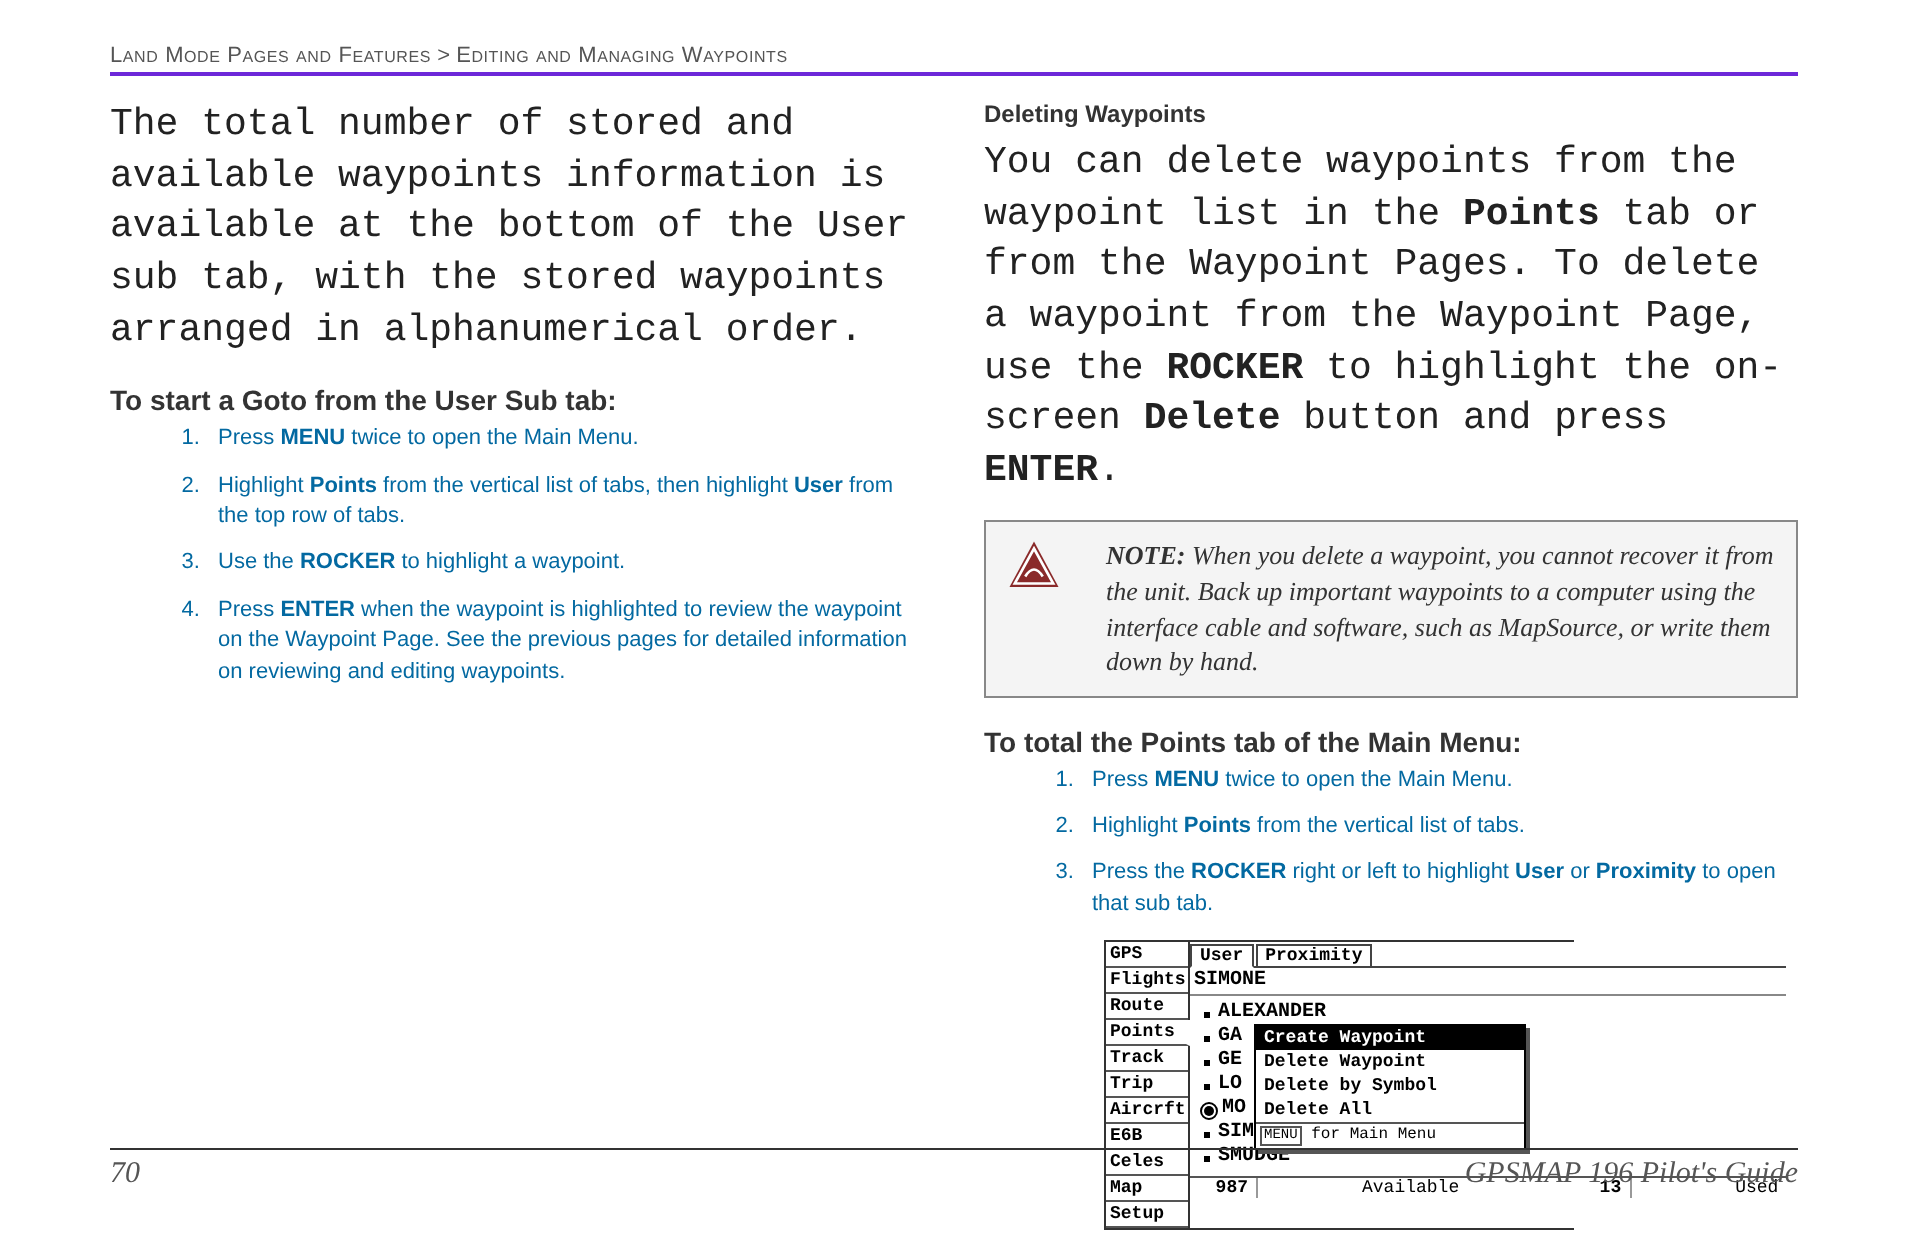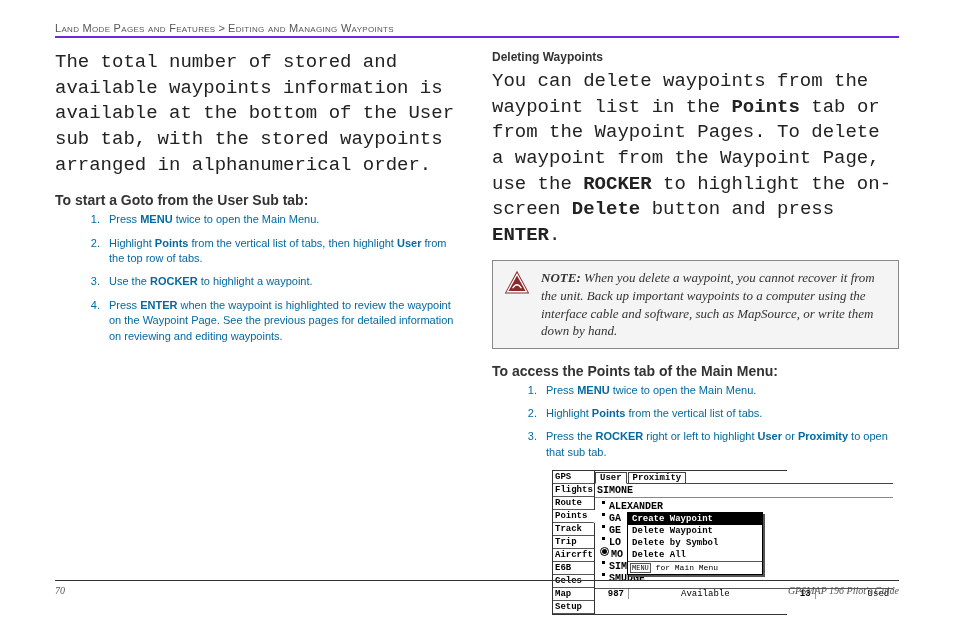--- a/index.html
+++ b/index.html
@@ -32,21 +32,21 @@
   ol { list-style: decimal; padding-left: 48px; }
   ol li { font-size: 11px; line-height: 1.4; margin-bottom: 8px; font-family: Arial, sans-serif; color: #0369a1; padding-left: 6px; }
   ol li b { font-weight: bold; }
   .note-box {
     border: 1px solid #888;
     background: #f4f4f4;
     display: flex;
     align-items: flex-start;
     padding: 8px 10px;
     margin: 12px 0 10px 0;
-    gap: 10px;
+    gap: 22px;
   }
   .note-icon {
     width: 28px; height: 28px; flex-shrink: 0;
     display: flex; align-items: center; justify-content: center;
   }
   .note-icon svg { width: 28px; height: 28px; }
   .note-text { font-family: Georgia, 'Times New Roman', serif; font-style: italic; font-size: 13px; line-height: 1.35; color: #333; }
   .note-text b { font-style: italic; font-weight: bold; }
 
   .device-fig {
@@ -73,21 +73,21 @@
     font-weight: bold;
   }
   .side-tab.sel { background: #fff; border-right: 2px solid #fff; margin-right: -1px; }
   .main-panel { flex: 1; background: #fff; }
   .top-tabs { display: flex; border-bottom: 1px solid #444; font-size: 9px; font-weight: bold; }
   .top-tab { border: 1px solid #444; border-bottom: none; padding: 0 4px; margin-right: 1px; background: #fff; margin-top: 1px; }
   .top-tab.sel { background: #fff; border-bottom: 1px solid #fff; margin-bottom: -1px; }
   .mp-body { position: relative; padding: 2px 3px; }
   .mp-head { font-weight: bold; font-size: 10px; padding: 1px 2px; border-bottom: 1px solid #888; }
   .mp-list { padding: 1px 0 1px 4px; }
-  .mp-item { font-size: 10px; font-weight: bold; padding: 0; display: flex; align-items: flex-start; gap: 4px; line-height: 1.2; }
+  .mp-item { font-size: 10px; font-weight: bold; padding: 0; display: flex; align-items: center; gap: 4px; line-height: 1.2; }
   .mp-item .sq { width: 3px; height: 3px; background: #000; display: inline-block; }
   .menu-pop {
     position: absolute;
     top: 14px; left: 32px;
     background: #fff;
     border: 1px solid #000;
     box-shadow: 2px 2px 0 #555;
     font-size: 9px;
     width: 136px;
   }
@@ -103,21 +103,21 @@
   .footer {
     position: absolute;
     bottom: 22px;
     left: 55px; right: 55px;
     border-top: 1px solid #333;
     padding-top: 4px;
     display: flex;
     justify-content: space-between;
     font-style: italic;
     font-family: Georgia, serif;
-    font-size: 10px;
+    font-size: 15px;
     color: #555;
   }
 </style>
 </head>
 <body>
 
 <div class="header-line">
   <span class="caps">Land Mode Pages and Features</span><span> &gt; </span><span class="caps">Editing and Managing Waypoints</span>
 </div>
 
@@ -145,21 +145,21 @@
             <polygon points="16,2 30,28 2,28" fill="#8a2a2a"></polygon>
             <polygon points="16,6 27,26 5,26" fill="none" stroke="#fff" stroke-width="1.5"></polygon>
             <path d="M11,22 Q16,14 21,22" fill="none" stroke="#fff" stroke-width="1.5"></path>
           </svg>
       </span>
       <div class="note-text">
         <b>NOTE:</b><span> When you delete a waypoint, you cannot recover it from the unit. Back up important waypoints to a computer using the interface cable and software, such as MapSource, or write them down by hand.</span>
       </div>
     </div>
 
-    <div class="section-title">To access the Points tab of the Main Menu:</div>
+    <div class="section-title">To total the Points tab of the Main Menu:</div>
     <ol>
       <li><span>Press </span><b>MENU</b><span> twice to open the Main Menu.</span></li>
       <li><span>Highlight </span><b>Points</b><span> from the vertical list of tabs.</span></li>
       <li><span>Press the </span><b>ROCKER</b><span> right or left to highlight </span><b>User</b><span> or </span><b>Proximity</b><span> to open that sub tab.</span></li>
     </ol>
 
     <div class="device-fig">
       <div class="device-row">
         <div class="side-tabs" id="side-tabs">
             <div class="side-tab">GPS</div>

